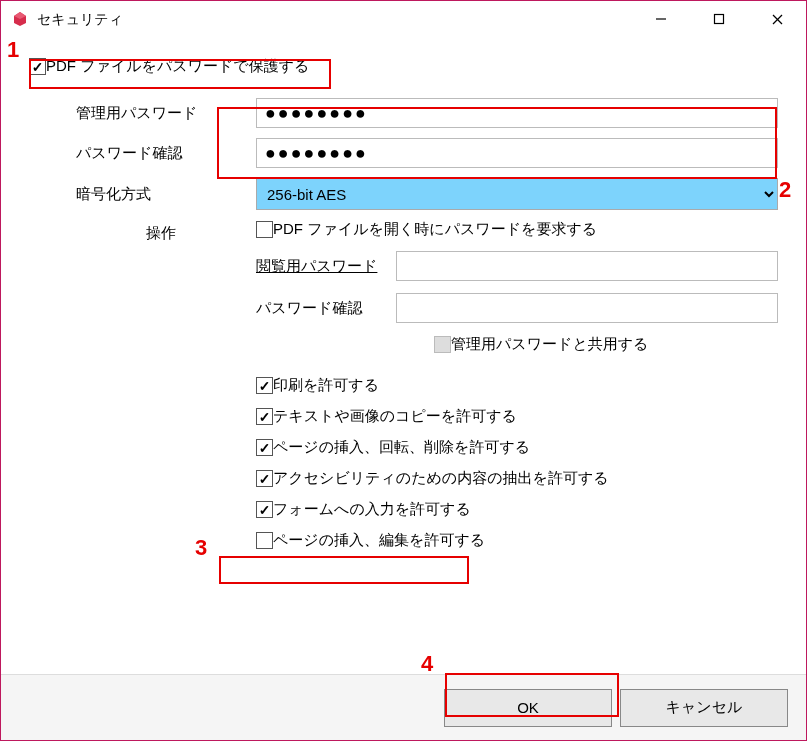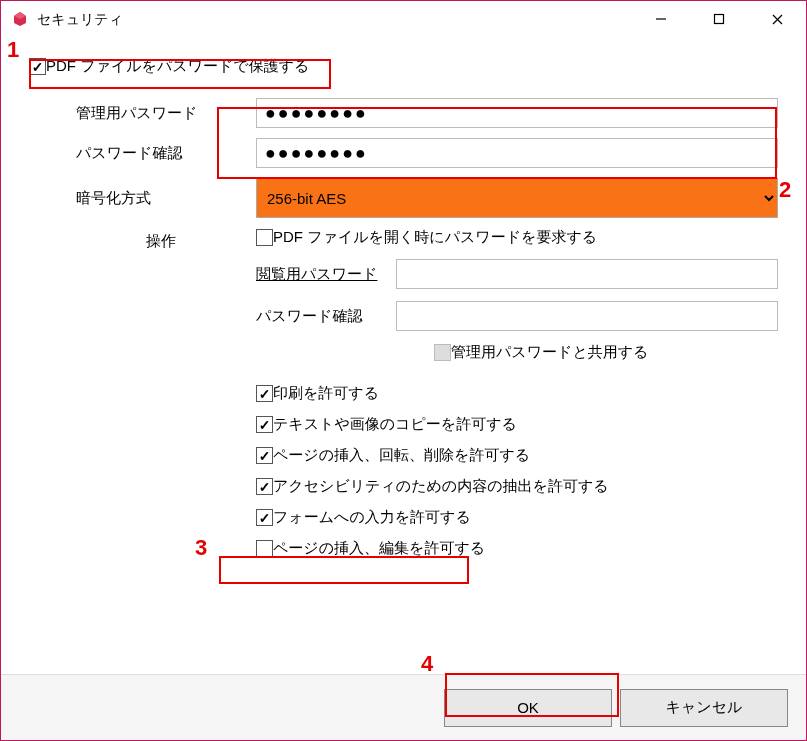--- a/index.html
+++ b/index.html
@@ -60,23 +60,23 @@
     width: 100%;
     height: 30px;
     border: 1px solid #bbb;
     padding: 2px 8px;
     font-size: 18px;
     letter-spacing: 2px;
     font-family: inherit;
   }
   select.enc {
     width: 100%;
-    height: 40px;
+    height: 32px;
     border: 1px solid #aaa;
-    background: #f97316;
+    background: #7dd3fc;
     font-size: 15px;
     padding: 0 6px;
   }
   .cb-row {
     display: flex;
     align-items: center;
     margin-bottom: 12px;
   }
   .cb {
     width: 17px; height: 17px;

